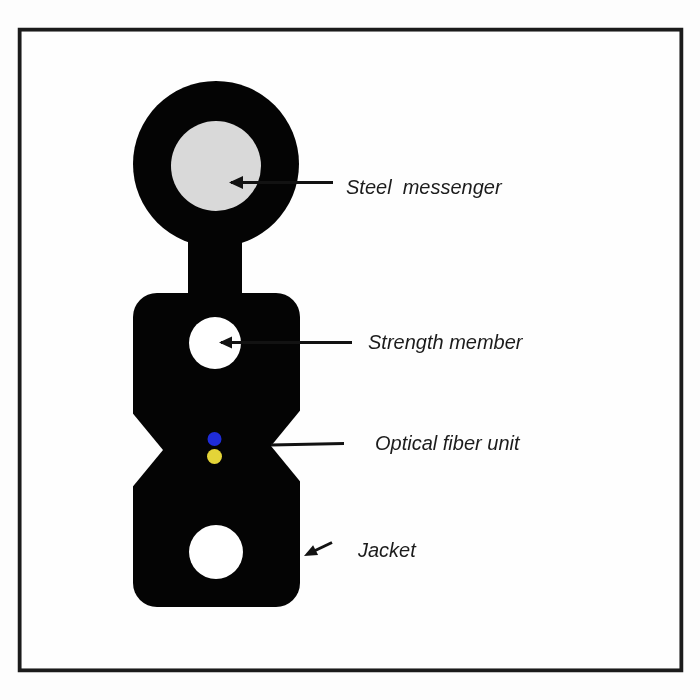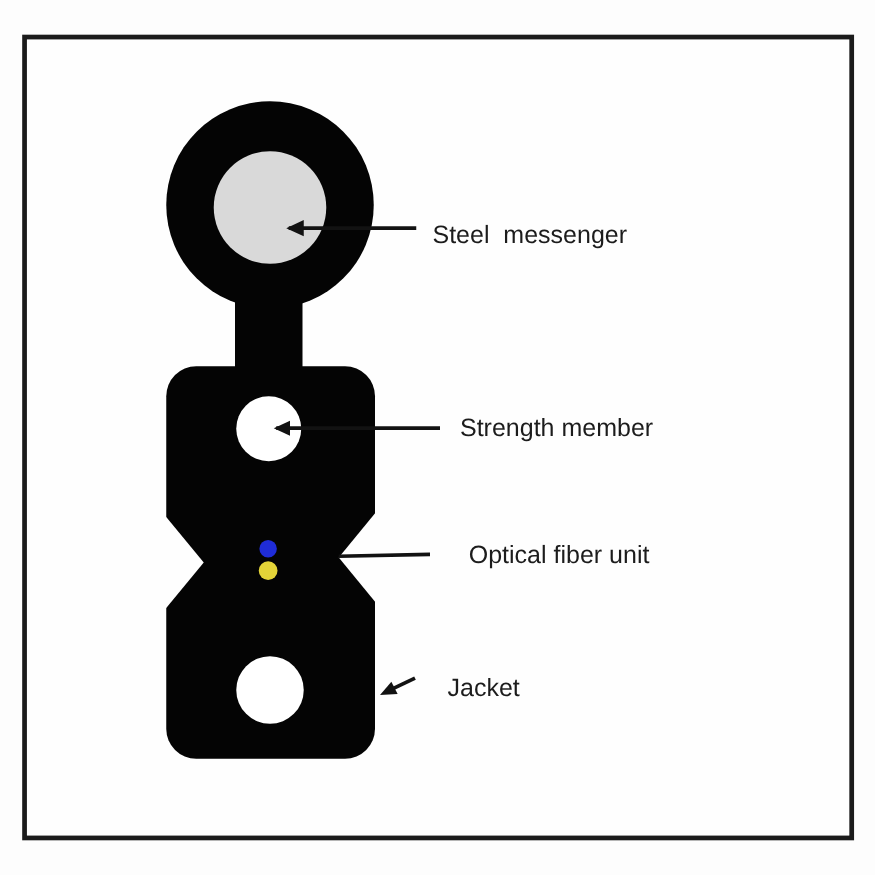--- a/index.html
+++ b/index.html
@@ -6,20 +6,21 @@
     margin: 0;
     padding: 0;
     background: #ffffff;
   }
   .canvas {
     position: relative;
     width: 700px;
     height: 700px;
     background: #fdfdfd;
     font-family: "Liberation Sans", sans-serif;
+    font-style: italic;
   }
   svg { display: block; }
   .callout-text {
     font-family: "Liberation Sans", sans-serif;
     font-size: 20px;
     fill: #1c1c1c;
     white-space: pre;
   }
   .callout-line {
     stroke: #121212;

